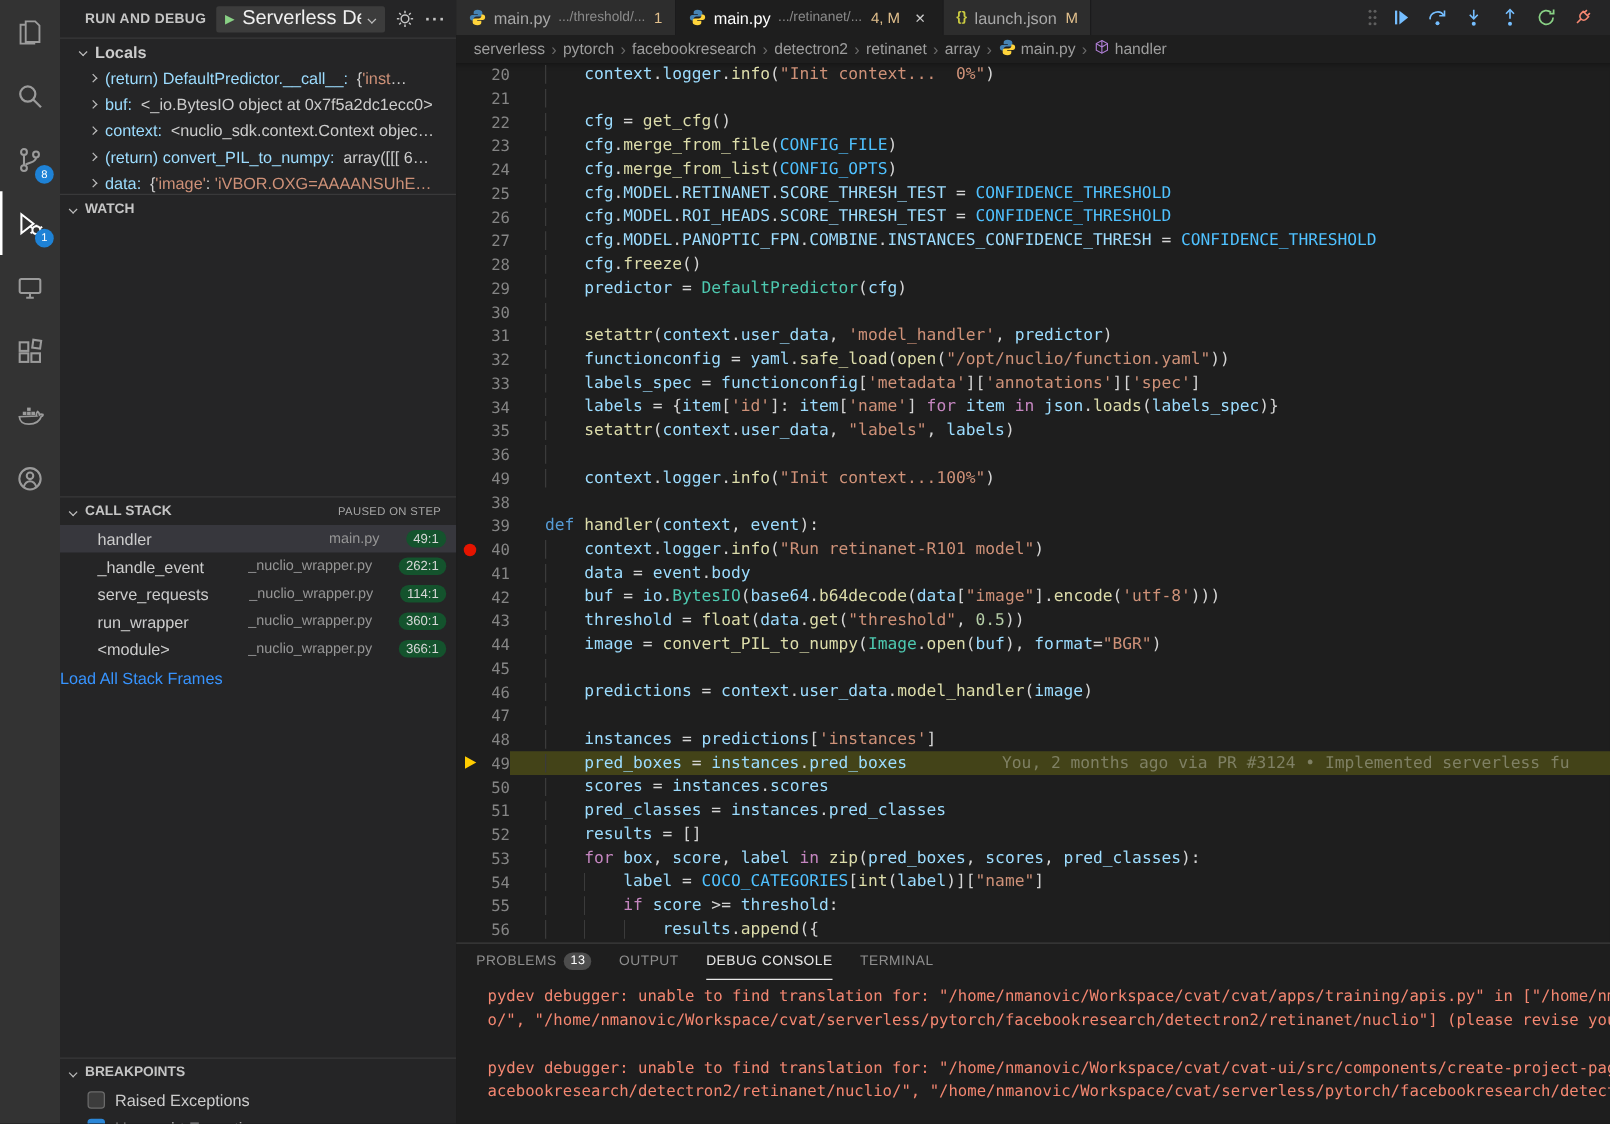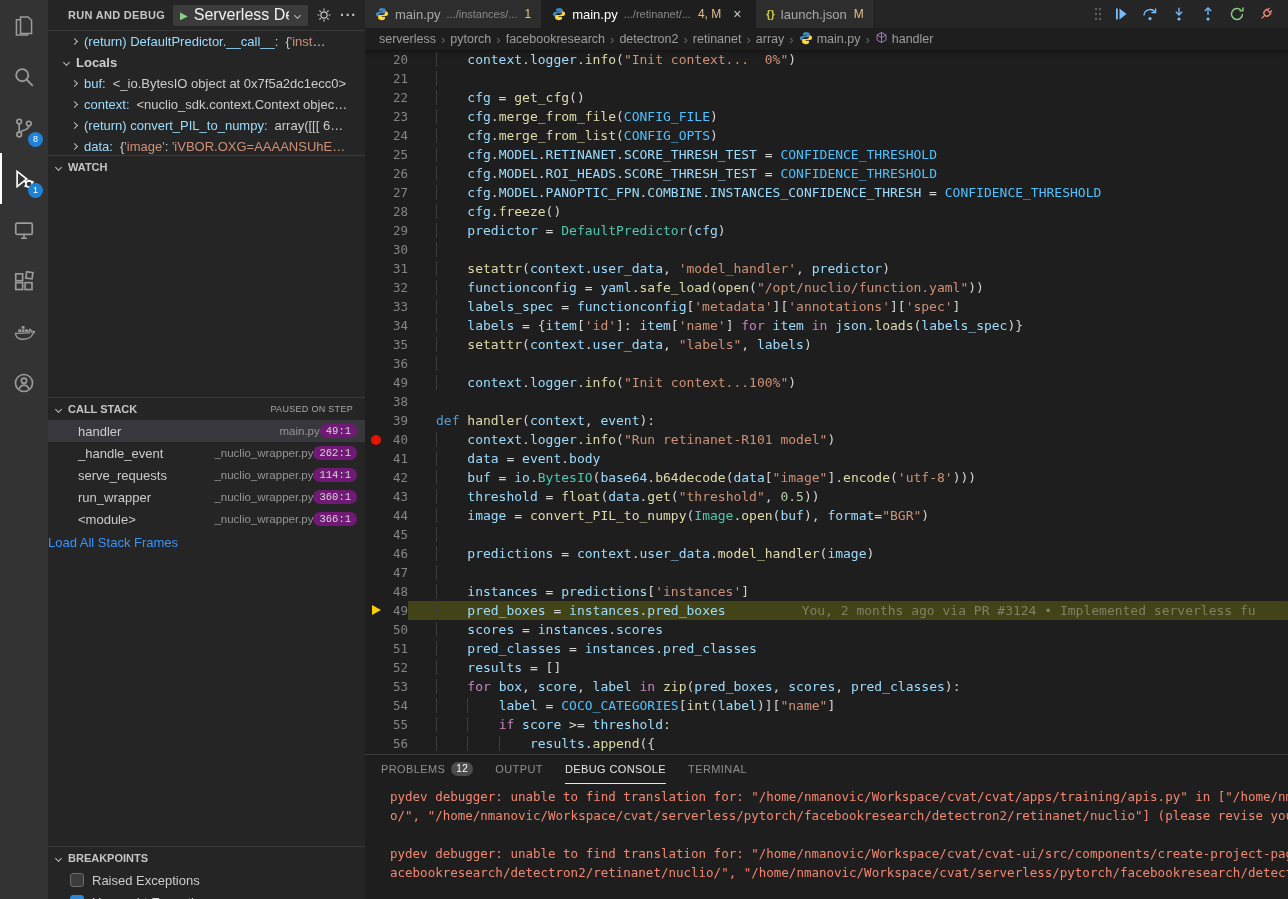--- a/index.html
+++ b/index.html
@@ -38,21 +38,21 @@
   .var-row { padding-left:24px; gap:7px; }
   .var-name { color:#9cdcfe; flex:none; }
   .var-val { color:#cccccc; overflow:hidden; text-overflow:ellipsis; white-space:pre; }
   .vs { color:#ce9178; }
 
   .paused { margin-left:auto; margin-right:12px; font-size:9px; font-weight:normal; color:#a8a8a8; letter-spacing:.3px; }
   .frame-row { height:22px; display:flex; align-items:center; padding:0 8px 0 30px; font-size:13px; cursor:pointer; }
   .frame-row.selected { background:#37373d; }
   .frame-fn { color:#cccccc; white-space:nowrap; }
   .frame-file { margin-left:auto; color:#969696; font-size:11.5px; white-space:nowrap; }
-  .frame-pos { margin-left:0; background:#701a75; color:#d7d7d7; font-size:10.5px; border-radius:8px; padding:1px 6px;font-family:Liberation Mono, monospace; }
+  .frame-pos { margin-left:21px; background:#14532d; color:#d7d7d7; font-size:10.5px; border-radius:8px; padding:1px 6px; }
   .load-link { height:26px; line-height:26px; text-align:left; color:var(--link); font-size:13px; cursor:pointer; }
   .side-spacer { flex:1; }
   .sec-bps { height:53px; overflow:hidden; }
   .bp-row { height:22px; display:flex; align-items:center; padding-left:22px; gap:8px; font-size:13px; color:#cccccc; cursor:pointer; }
   .cb { width:14px; height:14px; border:1px solid #6b6b6b; border-radius:3px; background:#3c3c3c; display:flex; align-items:center; justify-content:center; flex:none; }
   .cb.checked { background:#2b87d8; border-color:#2b87d8; }
   .cb .mark { width:7px; height:3.5px; border-left:1.6px solid #fff; border-bottom:1.6px solid #fff; transform:rotate(-45deg) translateY(-1px); }
 
   
   .main { flex:1; min-width:0; display:flex; flex-direction:column; }
@@ -197,29 +197,29 @@
         <svg width="16" height="16" viewBox="0 0 16 16" fill="none" stroke="#c5c5c5" stroke-width="1.2">
           <circle cx="8" cy="8" r="3.1"></circle>
           <path d="M8 1.5v2M8 12.5v2M1.5 8h2M12.5 8h2M3.4 3.4l1.4 1.4M12.6 3.4l-1.4 1.4M3.4 12.6l1.4-1.4M12.6 12.6l-1.4-1.4"></path>
         </svg>
       </span>
       <span class="more">···</span>
     </div>
 
     <div class="section sec-vars">
       <div class="sec-body" id="var-rows">
-        <div class="tree-row var-row">
+        <div class="tree-row scope-row">
+          <span class="chev down"></span>
+          <span>Locals</span>
+        </div>
+      <div class="tree-row var-row">
             <span class="chev right"></span>
             <span class="var-name">(return) DefaultPredictor.__call__:</span>
             <span class="var-val"><span>{</span><span class="vs">'inst</span><span>…</span></span>
           </div>
-      <div class="tree-row scope-row">
-          <span class="chev down"></span>
-          <span>Locals</span>
-        </div>
           <div class="tree-row var-row">
             <span class="chev right"></span>
             <span class="var-name">buf:</span>
             <span class="var-val"><span>&lt;_io.BytesIO object at 0x7f5a2dc1ecc0&gt;</span></span>
           </div>
           <div class="tree-row var-row">
             <span class="chev right"></span>
             <span class="var-name">context:</span>
             <span class="var-val"><span>&lt;nuclio_sdk.context.Context objec…</span></span>
           </div>
@@ -305,21 +305,21 @@
     <div class="tabbar">
       <div class="tabs" id="tabs">
           <div class="tab">
             <span class="tab-icon">
               <svg width="14" height="14" viewBox="0 0 16 16">
                 <path fill="#4584b6" d="M8 1C5.8 1 4.5 1.9 4.5 3.5V5h3.8v.7H3.2C1.9 5.7 1 6.8 1 8.2c0 1.4.8 2.6 2.2 2.6h1.3V9.3C4.5 8 5.6 7 6.9 7h3.6c1.1 0 1.9-.8 1.9-1.9V3.5C12.4 1.9 10.2 1 8 1z"></path>
                 <path fill="#ffd43b" d="M8 15c2.2 0 3.5-.9 3.5-2.5V11H7.7v-.7h5.1c1.3 0 2.2-1.1 2.2-2.5 0-1.4-.8-2.6-2.2-2.6h-1.3v1.5C11.5 8 10.4 9 9.1 9H5.5c-1.1 0-1.9.8-1.9 1.9v1.6C3.6 14.1 5.8 15 8 15z"></path>
               </svg>
             </span>
             <span class="tab-title">main.py</span>
-            <span class="tab-desc">.../instances/...</span>
+            <span class="tab-desc">.../threshold/...</span>
             <span class="tab-dec">1</span>
           </div>
           <div class="tab active">
             <span class="tab-icon">
               <svg width="14" height="14" viewBox="0 0 16 16">
                 <path fill="#4584b6" d="M8 1C5.8 1 4.5 1.9 4.5 3.5V5h3.8v.7H3.2C1.9 5.7 1 6.8 1 8.2c0 1.4.8 2.6 2.2 2.6h1.3V9.3C4.5 8 5.6 7 6.9 7h3.6c1.1 0 1.9-.8 1.9-1.9V3.5C12.4 1.9 10.2 1 8 1z"></path>
                 <path fill="#ffd43b" d="M8 15c2.2 0 3.5-.9 3.5-2.5V11H7.7v-.7h5.1c1.3 0 2.2-1.1 2.2-2.5 0-1.4-.8-2.6-2.2-2.6h-1.3v1.5C11.5 8 10.4 9 9.1 9H5.5c-1.1 0-1.9.8-1.9 1.9v1.6C3.6 14.1 5.8 15 8 15z"></path>
               </svg>
             </span>
             <span class="tab-title">main.py</span>
@@ -467,21 +467,21 @@
           <div class="cl"><span class="glyph"></span><span class="lnum">53</span><span class="lcontent"><span class="ind">    </span><span class="tk-ctrl">for</span><span class="tk-p"> </span><span class="tk-v">box</span><span class="tk-p">, </span><span class="tk-v">score</span><span class="tk-p">, </span><span class="tk-v">label</span><span class="tk-p"> </span><span class="tk-ctrl">in</span><span class="tk-p"> </span><span class="tk-f">zip</span><span class="tk-p">(</span><span class="tk-v">pred_boxes</span><span class="tk-p">, </span><span class="tk-v">scores</span><span class="tk-p">, </span><span class="tk-v">pred_classes</span><span class="tk-p">):</span></span></div>
           <div class="cl"><span class="glyph"></span><span class="lnum">54</span><span class="lcontent"><span class="ind">    </span><span class="ind">    </span><span class="tk-v">label</span><span class="tk-p"> = </span><span class="tk-c">COCO_CATEGORIES</span><span class="tk-p">[</span><span class="tk-f">int</span><span class="tk-p">(</span><span class="tk-v">label</span><span class="tk-p">)][</span><span class="tk-s">"name"</span><span class="tk-p">]</span></span></div>
           <div class="cl"><span class="glyph"></span><span class="lnum">55</span><span class="lcontent"><span class="ind">    </span><span class="ind">    </span><span class="tk-ctrl">if</span><span class="tk-p"> </span><span class="tk-v">score</span><span class="tk-p"> &gt;= </span><span class="tk-v">threshold</span><span class="tk-p">:</span></span></div>
           <div class="cl"><span class="glyph"></span><span class="lnum">56</span><span class="lcontent"><span class="ind">    </span><span class="ind">    </span><span class="ind">    </span><span class="tk-v">results</span><span class="tk-p">.</span><span class="tk-f">append</span><span class="tk-p">({</span></span></div>
         </div>
     </div>
     <div class="panel">
       <div class="panel-tabs" id="panel-tabs">
           <span class="ptab">
             <span>PROBLEMS</span>
-            <span class="pbadge">12</span>
+            <span class="pbadge">13</span>
           </span>
           <span class="ptab">
             <span>OUTPUT</span>
           </span>
           <span class="ptab active">
             <span>DEBUG CONSOLE</span>
           </span>
           <span class="ptab">
             <span>TERMINAL</span>
           </span>

